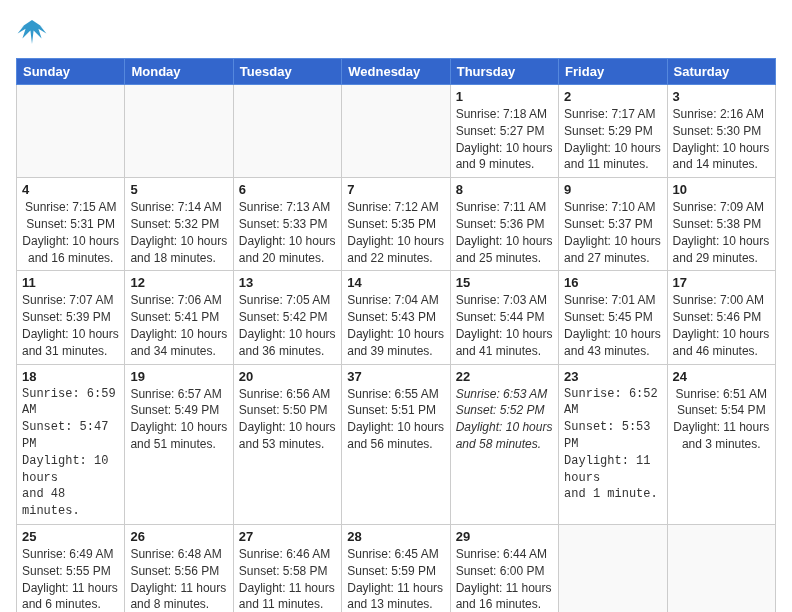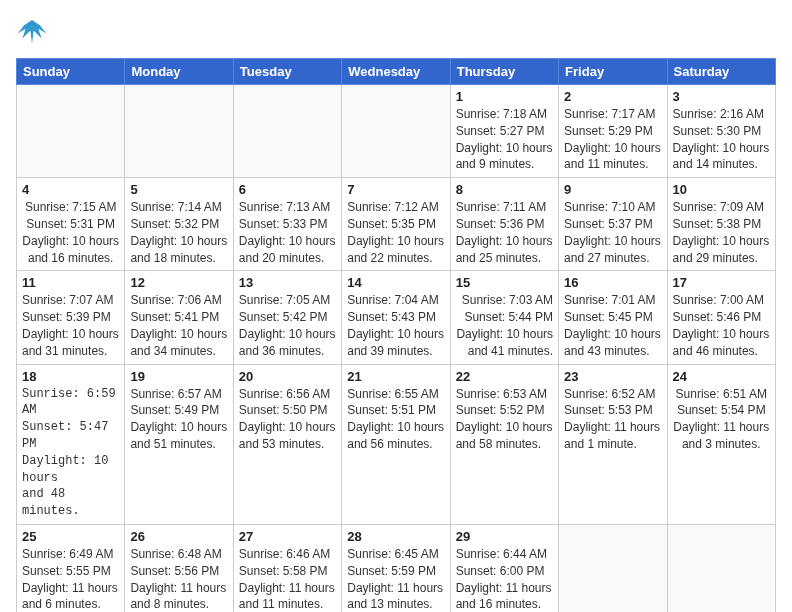--- a/index.html
+++ b/index.html
@@ -219,21 +219,21 @@
         </td>
         <td>
           <div class="day-number">14</div>
           <div class="day-info" style="white-space: pre-line;">Sunrise: 7:04 AM
 Sunset: 5:43 PM
 Daylight: 10 hours
 and 39 minutes.</div>
         </td>
         <td>
           <div class="day-number">15</div>
-          <div class="day-info" style="white-space: pre-line; text-align: right;">Sunrise: 7:03 AM
+          <div class="day-info" style="white-space: pre-line;">Sunrise: 7:03 AM
 Sunset: 5:44 PM
 Daylight: 10 hours
 and 41 minutes.</div>
         </td>
         <td>
           <div class="day-number">16</div>
           <div class="day-info" style="white-space: pre-line;">Sunrise: 7:01 AM
 Sunset: 5:45 PM
 Daylight: 10 hours
 and 43 minutes.</div>
@@ -262,36 +262,36 @@
 and 51 minutes.</div>
         </td>
         <td>
           <div class="day-number">20</div>
           <div class="day-info" style="white-space: pre-line;">Sunrise: 6:56 AM
 Sunset: 5:50 PM
 Daylight: 10 hours
 and 53 minutes.</div>
         </td>
         <td>
-          <div class="day-number">21</div>
+          <div class="day-number">37</div>
           <div class="day-info" style="white-space: pre-line;">Sunrise: 6:55 AM
 Sunset: 5:51 PM
 Daylight: 10 hours
 and 56 minutes.</div>
         </td>
         <td>
           <div class="day-number">22</div>
-          <div class="day-info" style="white-space: pre-line;">Sunrise: 6:53 AM
+          <div class="day-info" style="white-space: pre-line; font-style: italic;">Sunrise: 6:53 AM
 Sunset: 5:52 PM
 Daylight: 10 hours
 and 58 minutes.</div>
         </td>
         <td>
           <div class="day-number">23</div>
-          <div class="day-info" style="white-space: pre-line;">Sunrise: 6:52 AM
+          <div class="day-info" style="white-space: pre-line; font-family: Liberation Mono, monospace;">Sunrise: 6:52 AM
 Sunset: 5:53 PM
 Daylight: 11 hours
 and 1 minute.</div>
         </td>
         <td>
           <div class="day-number">24</div>
           <div class="day-info" style="white-space: pre-line; text-align: center;">Sunrise: 6:51 AM
 Sunset: 5:54 PM
 Daylight: 11 hours
 and 3 minutes.</div>

